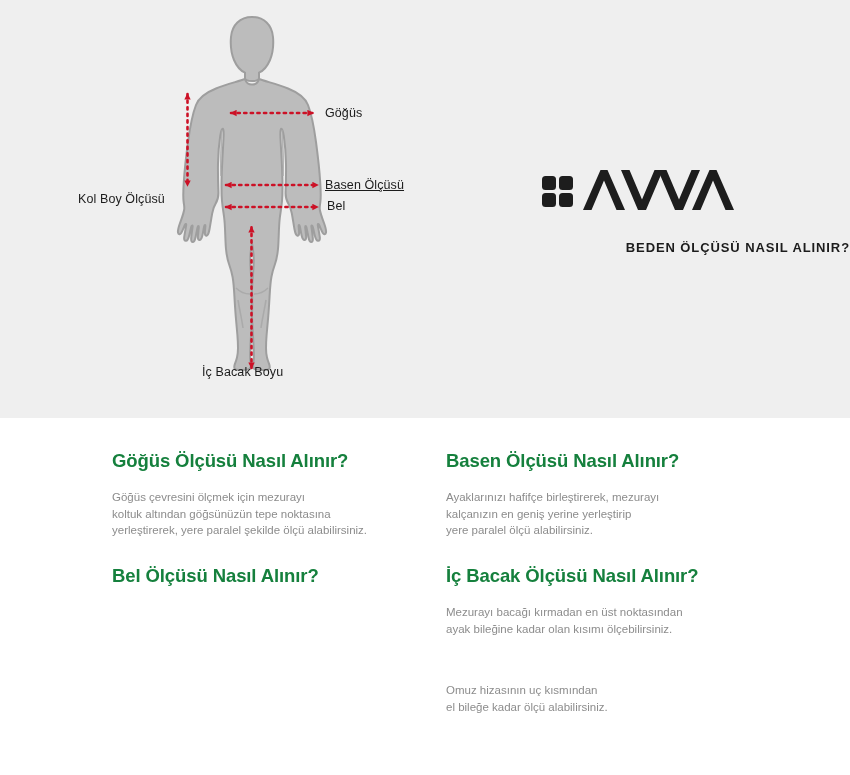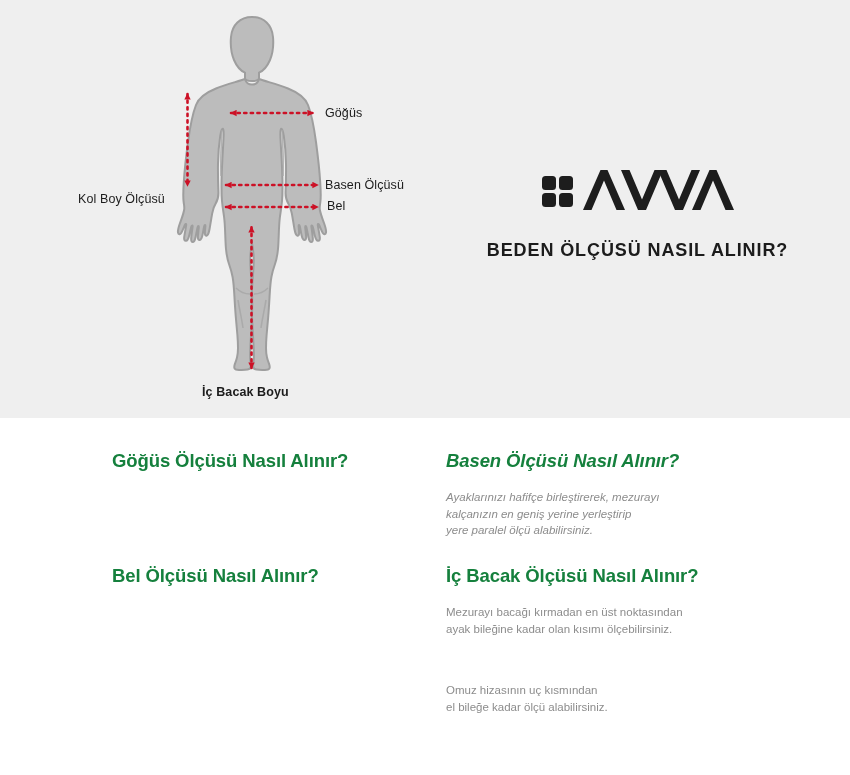--- a/index.html
+++ b/index.html
@@ -45,24 +45,24 @@
   
   .dlabel {
     position: absolute;
     font-family: "Liberation Sans", sans-serif;
     font-size: 12.5px;
     color: #1c1c1c;
     white-space: nowrap;
     letter-spacing: 0.1px;
   }
   .dlabel-gogus   { left: 325px; top: 106px; }
-  .dlabel-basen   { left: 325px; top: 178px; }
+  .dlabel-basen   { left: 325px; top: 178px; text-decoration: underline; }
   .dlabel-bel     { left: 327px; top: 199px; }
   .dlabel-kol     { left: 78px;  top: 192px; }
-  .dlabel-icbacak { left: 202px; top: 385px; font-weight: bold; }
+  .dlabel-icbacak { left: 202px; top: 365px; }
 
   
   .brand-block {
     position: absolute;
     left: 425px;
     top: 0;
     width: 425px;
     height: 418px;
   }
   .brand-inner {
@@ -89,24 +89,25 @@
     height: 14px;
     background: #1d1d1d;
     border-radius: 3.5px;
   }
   .logo-word {
     line-height: 1;
   }
   .brand-sub {
     margin-top: 26px;
     font-family: "Liberation Sans", sans-serif;
-    font-size: 18px;
+    font-size: 13px;
     font-weight: bold;
     letter-spacing: 0.9px;
     color: #1c1c1c;
+    text-align: right;
   }
 
   
   .bottom-panel {
     position: absolute;
     left: 0;
     top: 418px;
     width: 850px;
     height: 357px;
     background: #ffffff;
@@ -356,28 +357,31 @@
         <div class="brand-sub">BEDEN ÖLÇÜSÜ NASIL ALINIR?</div>
       </div>
     </div>
   </div>
 
   <div class="bottom-panel">
 
     <div class="faq-col faq-col-left">
       <div class="faq-item" style="top:32px;">
         <div class="faq-q">Göğüs Ölçüsü Nasıl Alınır?</div>
+        <div class="faq-a">Göğüs çevresini ölçmek için mezurayı
+koltuk altından göğsünüzün tepe noktasına
+yerleştirerek, yere paralel şekilde ölçü alabilirsiniz.</div>
       </div>
       <div class="faq-item" style="top:147px;">
         <div class="faq-q">Bel Ölçüsü Nasıl Alınır?</div>
       </div>
     </div>
 
     <div class="faq-col faq-col-right">
-      <div class="faq-item" style="top:32px;font-style:italic;">
+      <div class="faq-item" style="top:32px;">
         <div class="faq-q">Basen Ölçüsü Nasıl Alınır?</div>
         <div class="faq-a">Ayaklarınızı hafifçe birleştirerek, mezurayı
 kalçanızın en geniş yerine yerleştirip
 yere paralel ölçü alabilirsiniz.</div>
       </div>
       <div class="faq-item" style="top:147px;">
         <div class="faq-q">İç Bacak Ölçüsü Nasıl Alınır?</div>
         <div class="faq-a">Mezurayı bacağı kırmadan en üst noktasından
 ayak bileğine kadar olan kısımı ölçebilirsiniz.</div>
       </div>

